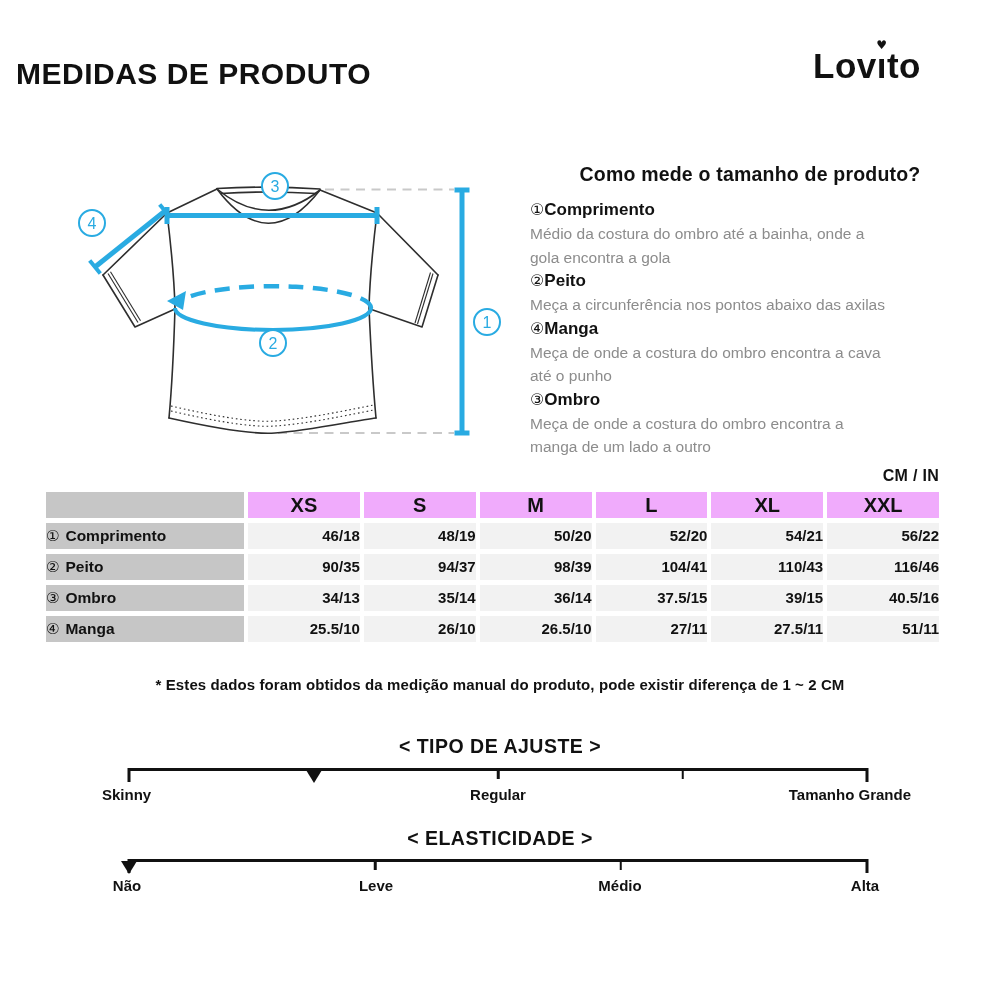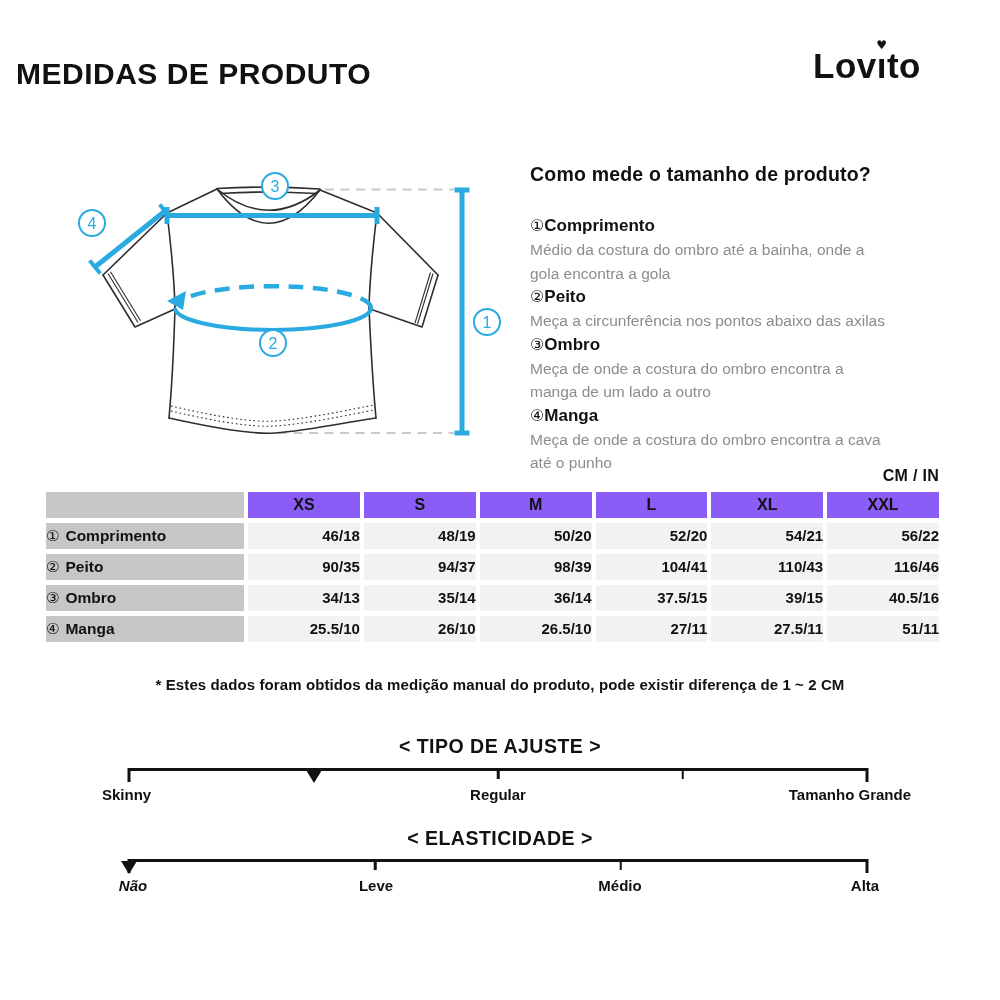--- a/index.html
+++ b/index.html
@@ -10,32 +10,32 @@
               font-size:30px;font-weight:700;letter-spacing:.5px;}
 
   .logo{position:absolute;left:813px;top:46px;font-size:35px;font-weight:700;letter-spacing:.5px;}
   .logo-i{position:relative;display:inline-block;}
   .logo-i::before{content:"\2665";position:absolute;top:-8px;left:50%;transform:translateX(-50%);
                   font-size:12px;font-family:"DejaVu Sans",sans-serif;}
 
   .diagram{position:absolute;left:55px;top:145px;}
 
   .guide{position:absolute;left:530px;top:163px;width:440px;}
-  .guide-heading{margin:0 0 28px 0;font-size:19.5px;font-weight:700;letter-spacing:.2px;}
+  .guide-heading{margin:0 0 12px 0;font-size:19.5px;font-weight:700;letter-spacing:.2px;text-align:center;}
   .guide-item-title{font-size:17px;font-weight:700;line-height:24px;}
   .cnum{font-weight:400;font-family:"DejaVu Sans",sans-serif;font-size:16px;}
   .guide-desc{font-size:15.5px;font-weight:400;color:#8c8c8c;line-height:23.5px;}
 
   .units{position:absolute;left:46px;top:467px;width:893px;text-align:right;
          font-size:16px;font-weight:700;letter-spacing:.3px;}
 
   .size-table{position:absolute;left:46px;top:492px;width:893px;display:grid;
               grid-template-columns:198px repeat(6,1fr);column-gap:4px;row-gap:5px;
               grid-auto-rows:26px;font-weight:700;}
-  .th{background:#8b5cf6;text-align:center;line-height:26px;font-size:16px;}
+  .th{background:#f0abfc;text-align:center;line-height:26px;font-size:20px;}
   .corner{background:#c6c6c6;}
   .tlabel{background:#c6c6c6;text-align:left;line-height:26px;font-size:15.5px;}
   .tlabel .cnum{margin-right:6px;font-size:15px;}
   .td{background:#f2f2f2;text-align:right;line-height:26px;font-size:15px;}
 
   .footnote{position:absolute;left:0;right:0;top:676px;text-align:center;
             font-size:15px;font-weight:700;letter-spacing:.1px;}
 
   .scale-title{position:absolute;left:0;right:0;text-align:center;font-size:19.5px;
                font-weight:700;letter-spacing:.5px;}
@@ -48,21 +48,21 @@
   .tick.mid{height:11px;width:2.5px;}
   .marker{position:absolute;top:2px;width:0;height:0;border-left:8px solid transparent;
           border-right:8px solid transparent;border-top:13px solid #111;transform:translateX(-50%);}
   .scale-labels{position:absolute;left:0;width:1000px;height:20px;font-size:15px;font-weight:700;}
   .scale-labels.fit{top:786px;}
   .scale-labels.ela{top:877px;}
   .scale-labels span{position:absolute;white-space:nowrap;}
   .lab-skinny{left:102px;}
   .lab-regular{left:498px;transform:translateX(-50%);}
   .lab-tg{right:89px;}
-  .lab-nao{left:133px;transform:translateX(-50%);font-style:italic;}
+  .lab-nao{left:127px;transform:translateX(-50%);}
   .lab-leve{left:376px;transform:translateX(-50%);}
   .lab-medio{left:620px;transform:translateX(-50%);}
   .lab-alta{left:865px;transform:translateX(-50%);}
 </style>
 </head>
 <body>
 
 <div class="page">
 
   <div class="page-title">MEDIDAS DE PRODUTO</div>
@@ -134,29 +134,29 @@
       <div class="guide-desc">Médio da costura do ombro até a bainha, onde a</div>
       <div class="guide-desc">gola encontra a gola</div>
     </div>
 
     <div class="guide-item">
       <div class="guide-item-title"><span class="cnum">②</span><span>Peito</span></div>
       <div class="guide-desc">Meça a circunferência nos pontos abaixo das axilas</div>
     </div>
 
     <div class="guide-item">
+      <div class="guide-item-title"><span class="cnum">④</span><span>Manga</span></div>
+      <div class="guide-desc">Meça de onde a costura do ombro encontra a cava</div>
+      <div class="guide-desc">até o punho</div>
+    </div>
+
+    <div class="guide-item">
       <div class="guide-item-title"><span class="cnum">③</span><span>Ombro</span></div>
       <div class="guide-desc">Meça de onde a costura do ombro encontra a</div>
       <div class="guide-desc">manga de um lado a outro</div>
-    </div>
-
-    <div class="guide-item">
-      <div class="guide-item-title"><span class="cnum">④</span><span>Manga</span></div>
-      <div class="guide-desc">Meça de onde a costura do ombro encontra a cava</div>
-      <div class="guide-desc">até o punho</div>
     </div>
   </div>
 
   <div class="units">CM / IN</div>
 
   <div class="size-table">
     <div class="corner"></div>
     <div class="th">XS</div>
     <div class="th">S</div>
     <div class="th">M</div>

